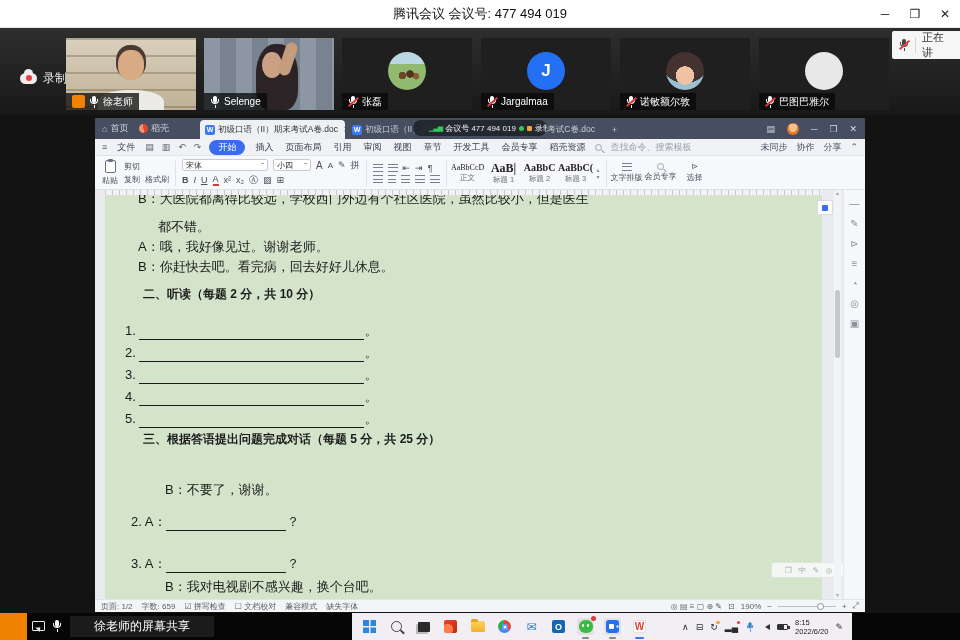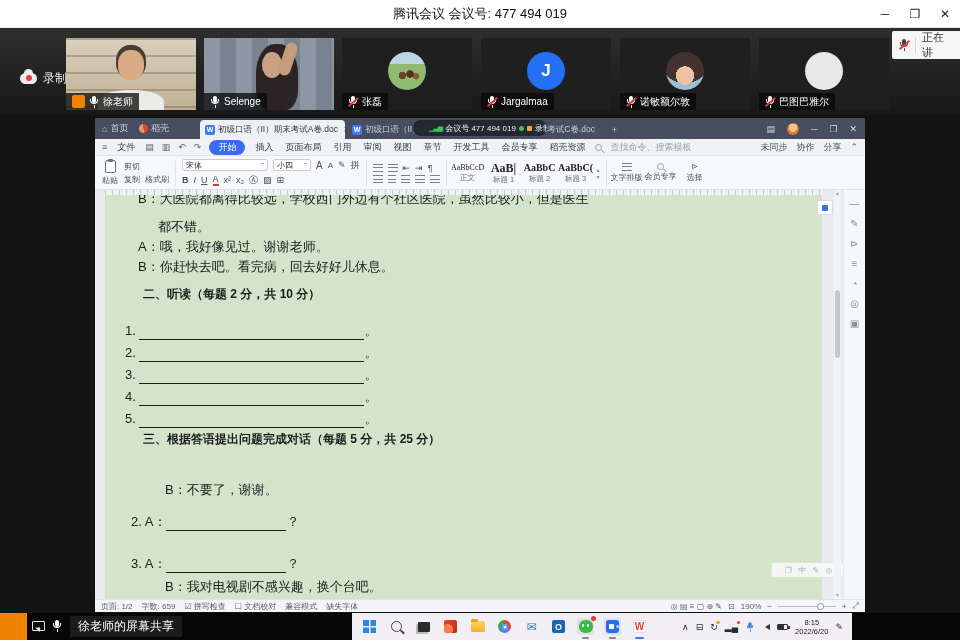--- a/index.html
+++ b/index.html
@@ -146,21 +146,21 @@
   .zslider{width:58px;height:1px;background:#b8bbc2;position:relative}
   .zknob{position:absolute;left:68%;top:-3px;width:7px;height:7px;border-radius:50%;background:#fff;border:1px solid #8a8f97}
 
   
   #bottombar{position:absolute;left:0;top:613px;width:960px;height:27px;background:#060606}
   #obadge{position:absolute;left:0;top:0;width:27px;height:27px;background:#ef8300;padding:5px}
   #shareicons{position:absolute;left:32px;top:7px;display:flex;align-items:center;gap:7px}
   .scr{width:13px;height:10px;border:1px solid #e6e6e6;border-radius:1px;position:relative}
   .scr::after{content:"";position:absolute;left:4px;top:2px;border:3px solid transparent;border-bottom:4px solid #e6e6e6;transform:rotate(45deg)}
   #sharechip{position:absolute;left:70px;top:3px;height:21px;background:#1c1c1c;color:#fff;font-size:12px;
-    display:flex;align-items:center;padding:0 8px;white-space:nowrap}
+    display:flex;align-items:center;padding:0 24px;white-space:nowrap}
   #taskbar{position:absolute;left:352px;top:0;width:500px;height:27px;background:#f2eff4;
     display:flex;align-items:center;gap:10px;padding:0 9px}
   .ticon{width:17px;height:17px;border-radius:3px;display:flex;align-items:center;justify-content:center;position:relative;flex:0 0 auto}
   .ticon.activebg{background:#e3dfe5}
   .ticon.activebg::before{content:"";position:absolute;bottom:-4px;left:5px;width:7px;height:2px;border-radius:1px;background:#8a8a8a}
   .ticon .ndot{position:absolute;right:-2px;top:-2px;width:5px;height:5px;border-radius:50%;background:#e23b3b}
   .win11{width:13px;height:13px;background:
     linear-gradient(#f2eff4,#f2eff4) 50% 0/1.5px 100% no-repeat,
     linear-gradient(#f2eff4,#f2eff4) 0 50%/100% 1.5px no-repeat,#2f86e0}
   .tsearch{width:11px;height:11px;border:1.5px solid #444;border-radius:50%;position:relative}
@@ -181,21 +181,21 @@
     box-shadow:6px 0 0 -1.5px #fff}
   .twps{width:13px;height:13px;border-radius:2px;background:#fff;color:#d8432f;font-weight:bold;font-size:10px;
     display:flex;align-items:center;justify-content:center;border:1px solid #e3dfe5}
   .twps.under::after{content:"";position:absolute;bottom:-4px;left:4px;width:9px;height:2px;border-radius:1px;background:#3a7bf0}
   #tray{margin-left:auto;display:flex;align-items:center;gap:7px;color:#2b2b2b;font-size:9px}
   .tri{position:relative;display:inline-flex}
   .tri .sdot{position:absolute;right:-2px;top:-1px;width:3.5px;height:3.5px;border-radius:50%}
   .spk{width:0;height:0;border:3.5px solid transparent;border-right:5px solid #333;position:relative}
   .bat{width:11px;height:6px;border:1px solid #333;border-radius:1px;position:relative;background:linear-gradient(90deg,#333 0 70%,transparent 70%)}
   .bat::after{content:"";position:absolute;right:-3px;top:1px;width:2px;height:3px;background:#333}
-  #clock{font-size:7.5px;line-height:1.2;text-align:center;color:#222}
+  #clock{font-size:7.5px;line-height:1.2;text-align:left;color:#222}
 </style>
 </head>
 <body>
 
 <div id="titlebar">
   <span>腾讯会议 会议号: 477 494 019</span>
   <span class="wctl" style="right:60px">─</span>
   <span class="wctl" style="right:30px">❐</span>
   <span class="wctl" style="right:0">✕</span>
 </div>

